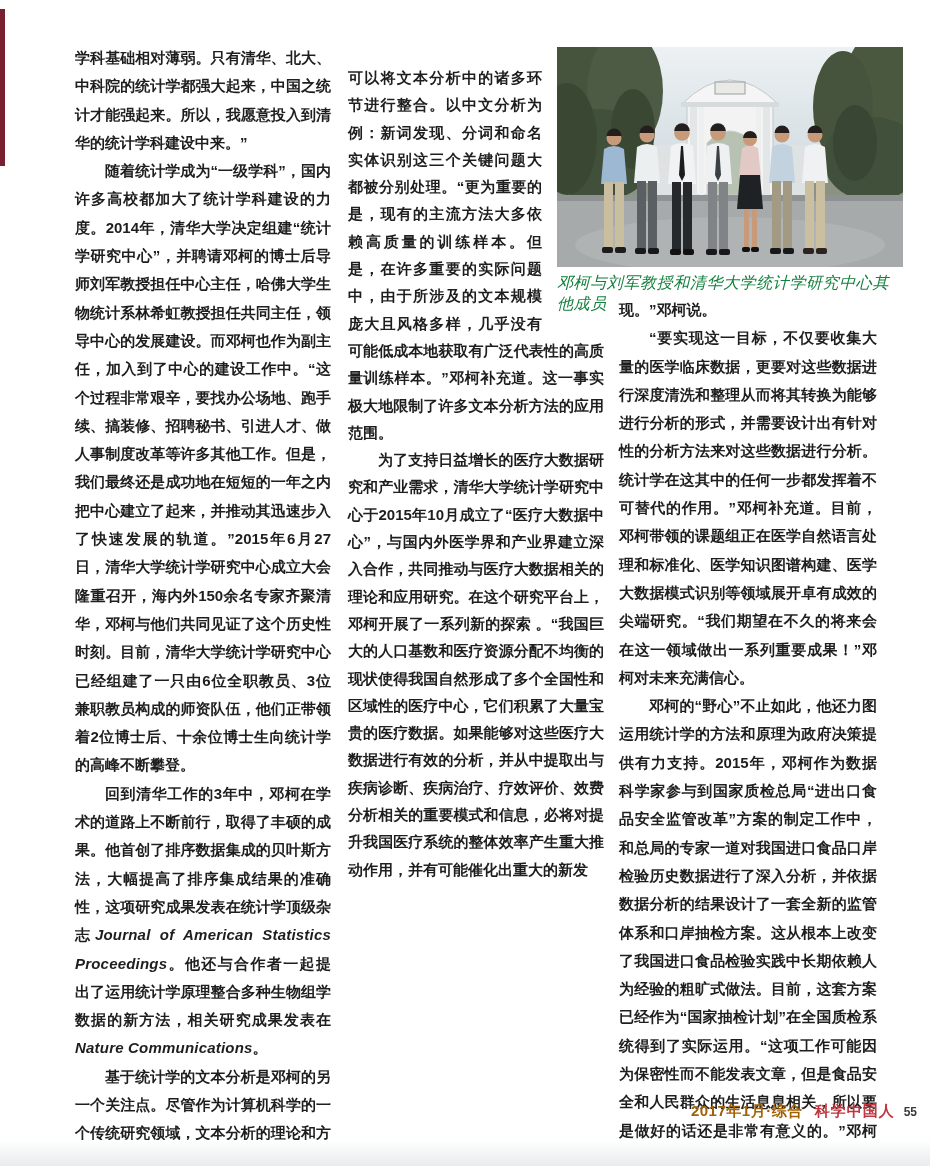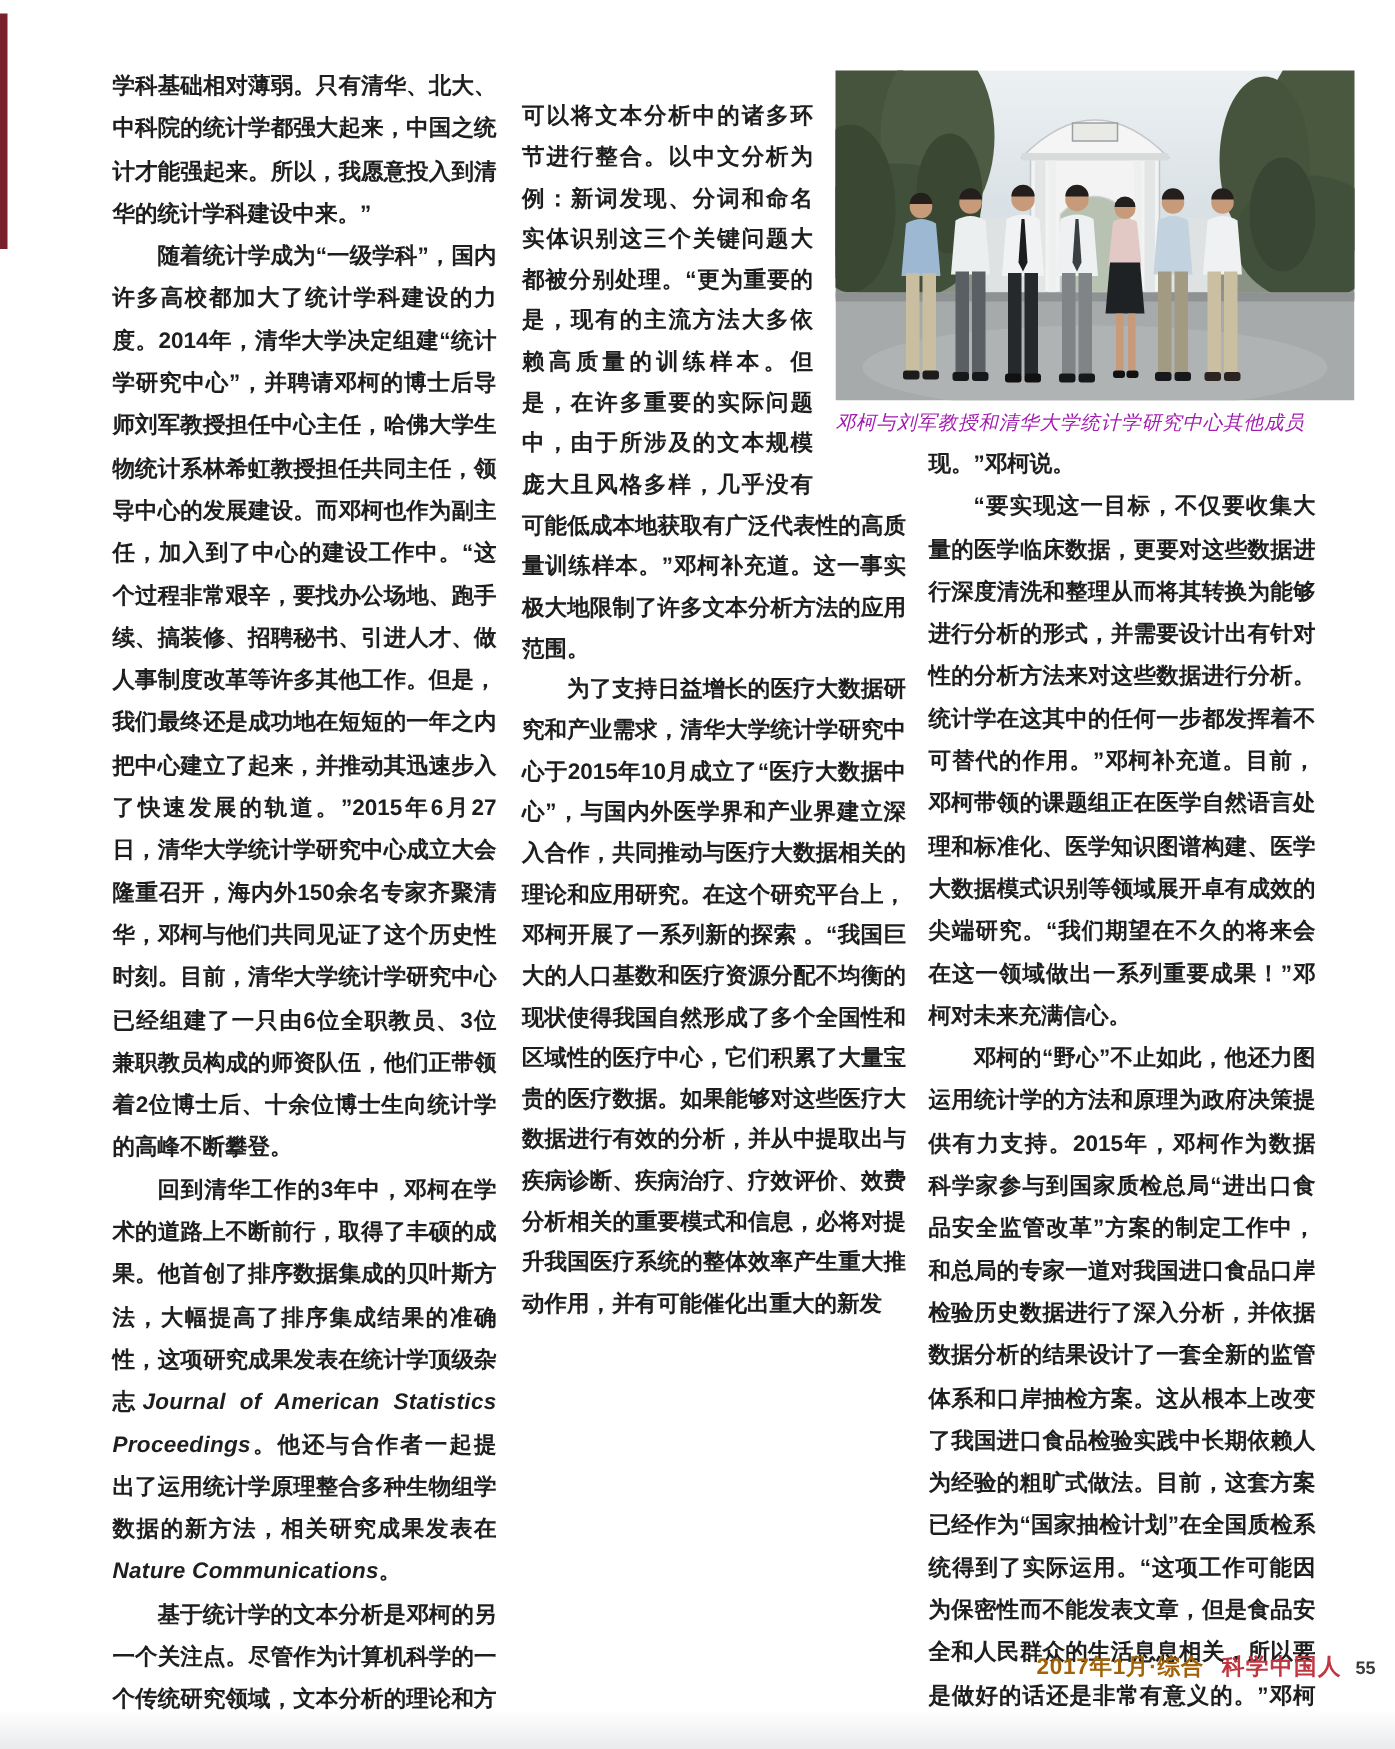--- a/index.html
+++ b/index.html
@@ -10,21 +10,21 @@
   .para{margin:0;font-weight:bold;}
   .para.indent{text-indent:2em;}
   #col1{left:75px;top:44px;width:256px;}
   #col2{left:348px;top:44px;width:256px;line-height:27.3px;margin-top:20px;}
   #col3{left:619px;top:296px;width:258px;}
   .col2-spacer{float:right;width:62px;height:266px;}
   .lat-italic{font-style:italic;letter-spacing:0.2px;}
   .photo-wrap{position:absolute;left:557px;top:47px;width:346px;}
   .photo-frame{width:346px;height:220px;display:block;}
   .caption{margin-top:6px;text-align:left;font-family:"Liberation Serif",serif;font-style:italic;
-           font-size:13px;color:#a21caf;letter-spacing:0.6px;}
+           font-size:16px;color:#15803d;letter-spacing:0.6px;}
   .footer{position:absolute;top:1102px;right:13px;display:flex;align-items:baseline;font-weight:bold;}
   .footer .issue{font-size:15px;letter-spacing:0.5px;}
   .footer .mag{font-size:15px;margin-left:12px;letter-spacing:1px;text-align:center;}
   .footer .pn{font-size:12px;margin-left:9px;}
   .end-mark{display:inline-block;width:14px;height:14px;background:#15181b;color:#ffffff;
             font-size:10.5px;line-height:14px;text-align:center;vertical-align:-1px;margin-left:3px;
             font-style:normal;}
   .bottom-shade{position:absolute;left:0;bottom:0;width:930px;height:26px;
             background:linear-gradient(#ffffff,#e9ebec);}
 </style>

